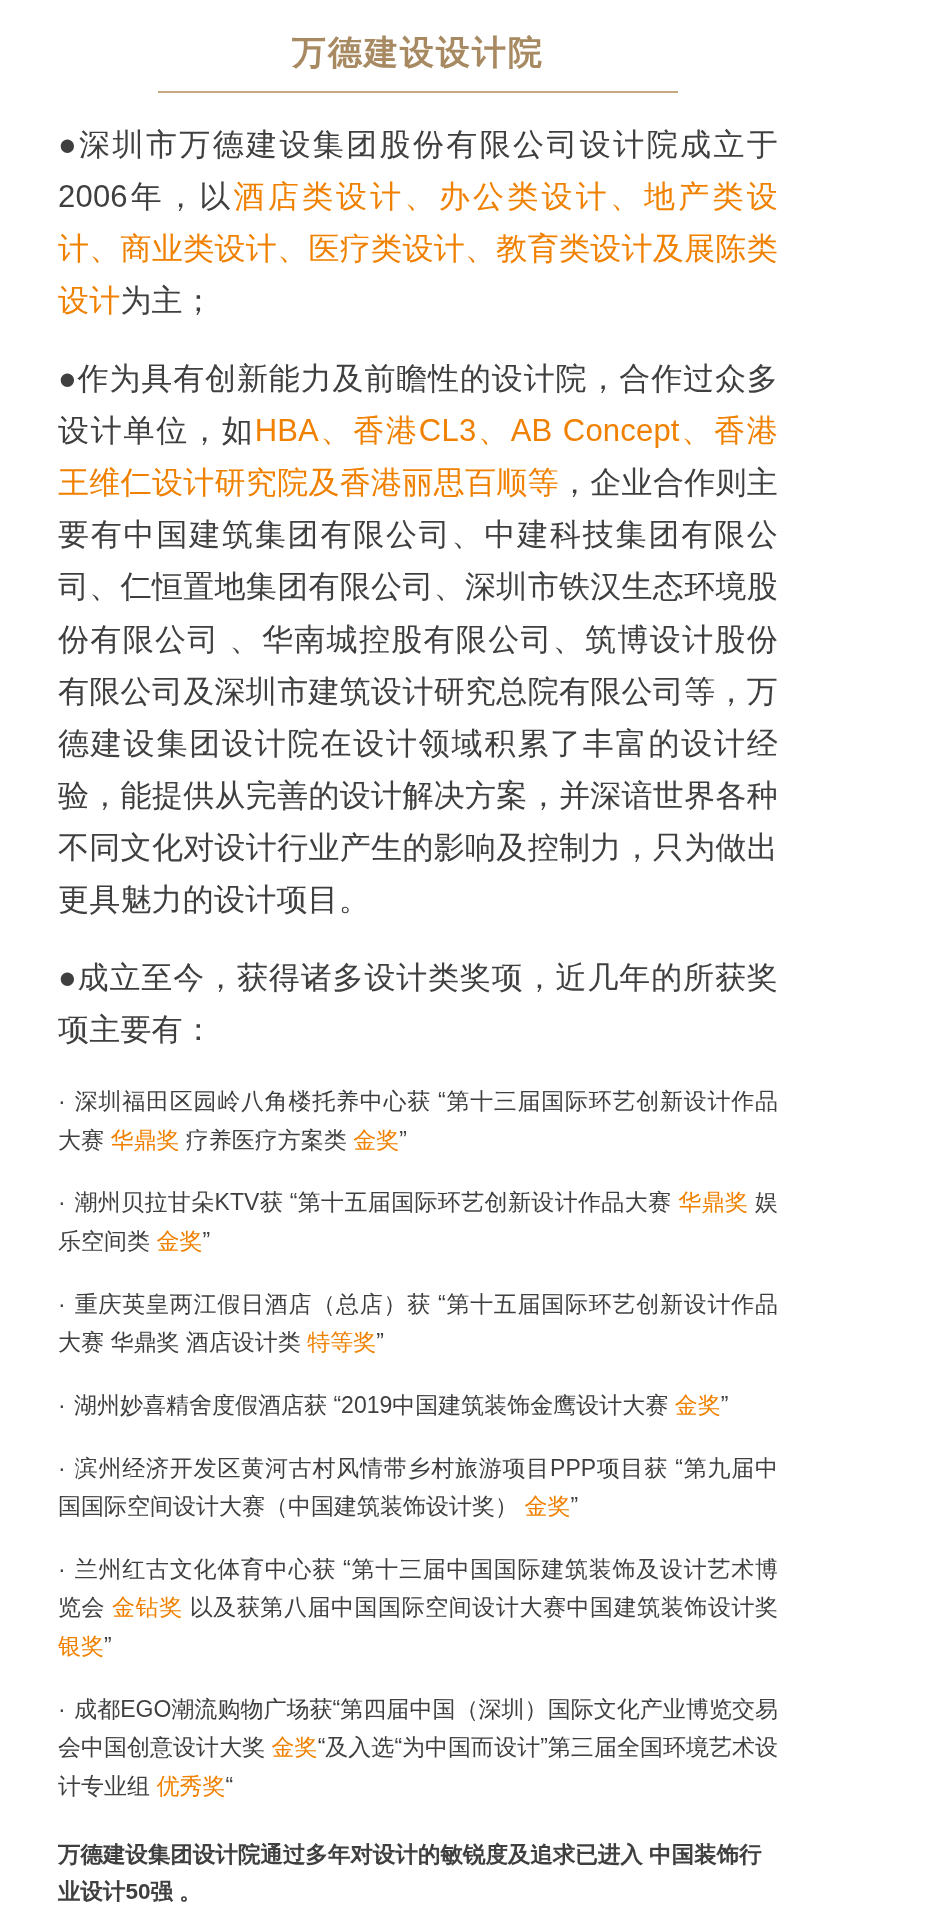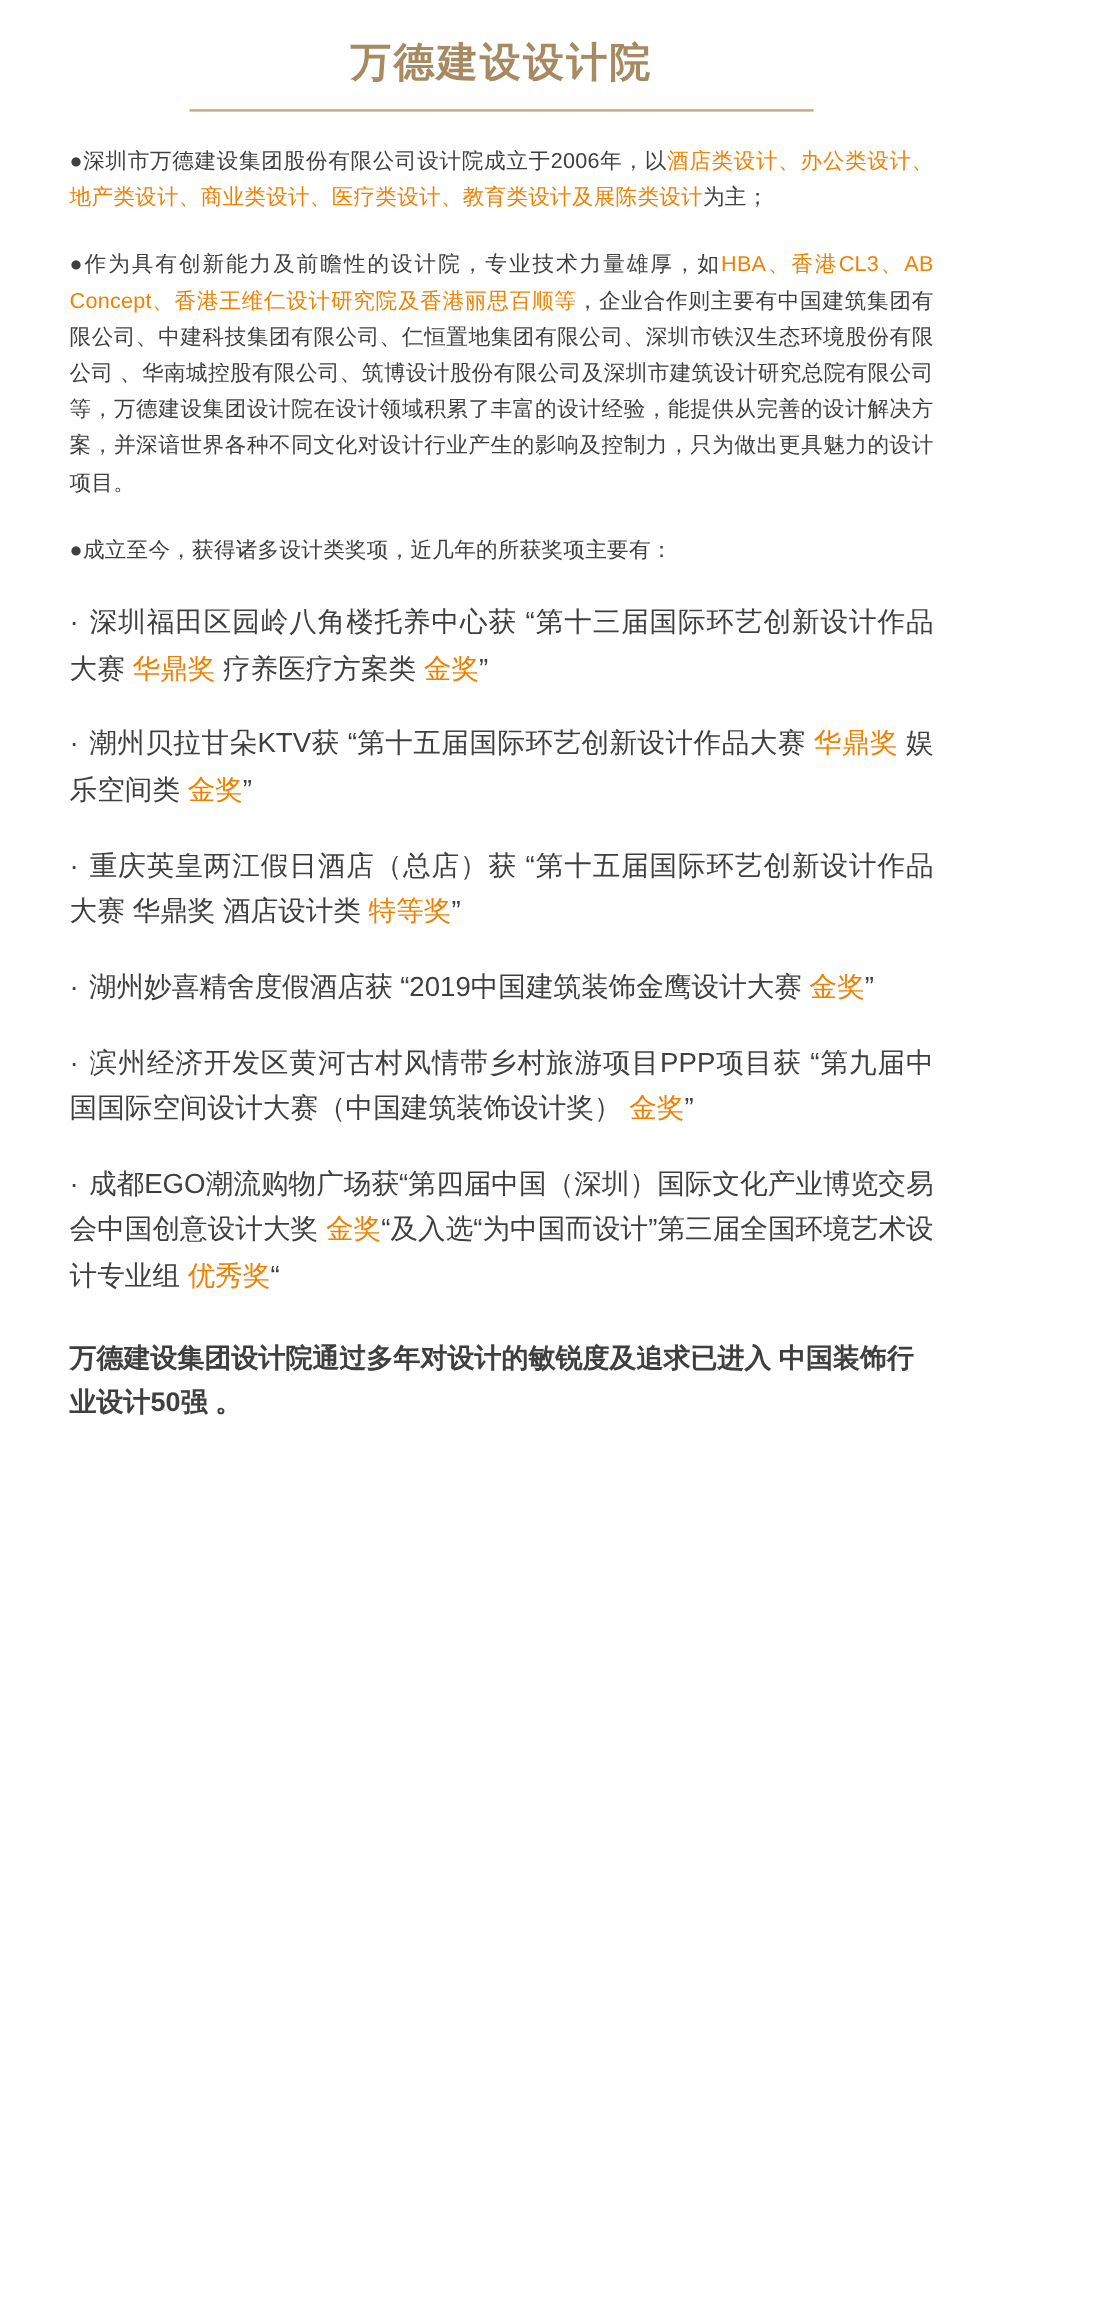--- a/index.html
+++ b/index.html
@@ -33,21 +33,21 @@
   .title-rule {
     width: 520px;
     height: 2px;
     background: #c6a882;
     margin: 18px auto 0 auto;
   }
   .body {
     margin-top: 26px;
   }
   p.para {
-    font-size: 18px;
+    font-size: 31px;
     line-height: 1.68;
     margin: 0 0 26px 0;
     text-align: justify;
     color: #3f3f3f;
     letter-spacing: 0.2px;
   }
   p.para:last-child {
     margin-bottom: 0;
   }
   .bullet {
@@ -85,32 +85,33 @@
   </div>
 
   <div class="body">
 
     <p class="para">
       <span class="bullet">●</span><span>深圳市万德建设集团股份有限公司设计院成立于2006年，以</span><span class="hl">酒店类设计、办公类设计、地产类设计、商业类设计、医疗类设计、教育类设计及展陈类设计</span><span>为主；</span>
     </p>
 
 
     <p class="para">
-      <span class="bullet">●</span><span>作为具有创新能力及前瞻性的设计院，专业技术力量雄厚，如</span><span class="hl">HBA、香港CL3、AB Concept、香港王维仁设计研究院及香港丽思百顺等</span><span>，企业合作则主要有中国建筑集团有限公司、中建科技集团有限公司、仁恒置地集团有限公司、深圳市铁汉生态环境股份有限公司 、华南城控股有限公司、筑博设计股份有限公司及深圳市建筑设计研究总院有限公司等，万德建设集团设计院在设计领域积累了丰富的设计经验，能提供从完善的设计解决方案，并深谙世界各种不同文化对设计行业产生的影响及控制力，只为做出更具魅力的设计项目。</span>
+      <span class="bullet">●</span><span>作为具有创新能力及前瞻性的设计院，合作过众多设计单位，如</span><span class="hl">HBA、香港CL3、AB Concept、香港王维仁设计研究院及香港丽思百顺等</span><span>，企业合作则主要有中国建筑集团有限公司、中建科技集团有限公司、仁恒置地集团有限公司、深圳市铁汉生态环境股份有限公司 、华南城控股有限公司、筑博设计股份有限公司及深圳市建筑设计研究总院有限公司等，万德建设集团设计院在设计领域积累了丰富的设计经验，能提供从完善的设计解决方案，并深谙世界各种不同文化对设计行业产生的影响及控制力，只为做出更具魅力的设计项目。</span>
     </p>
 
     <p class="para">
       <span class="bullet">●</span><span>成立至今，获得诸多设计类奖项，近几年的所获奖项主要有：</span>
     </p>
 
     <div id="awards-list">
         <p class="award-item"><span class="dot-lead">· </span><span>深圳福田区园岭八角楼托养中心获 “第十三届国际环艺创新设计作品大赛 </span><span class="hl">华鼎奖</span><span> 疗养医疗方案类 </span><span class="hl">金奖</span><span>”</span></p>
         <p class="award-item"><span class="dot-lead">· </span><span>潮州贝拉甘朵KTV获 “第十五届国际环艺创新设计作品大赛 </span><span class="hl">华鼎奖</span><span> 娱乐空间类 </span><span class="hl">金奖</span><span>”</span></p>
         <p class="award-item"><span class="dot-lead">· </span><span>重庆英皇两江假日酒店（总店）获 “第十五届国际环艺创新设计作品大赛 华鼎奖 酒店设计类 </span><span class="hl">特等奖</span><span>”</span></p>
         <p class="award-item"><span class="dot-lead">· </span><span>湖州妙喜精舍度假酒店获 “2019中国建筑装饰金鹰设计大赛 </span><span class="hl">金奖</span><span>”</span></p>
         <p class="award-item"><span class="dot-lead">· </span><span>滨州经济开发区黄河古村风情带乡村旅游项目PPP项目获 “第九届中国国际空间设计大赛（中国建筑装饰设计奖） </span><span class="hl">金奖</span><span>”</span></p>
+        <p class="award-item"><span class="dot-lead">· </span><span>兰州红古文化体育中心获 “第十三届中国国际建筑装饰及设计艺术博览会 </span><span class="hl">金钻奖</span><span> 以及获第八届中国国际空间设计大赛中国建筑装饰设计奖 </span><span class="hl">银奖</span><span>”</span></p>
         <p class="award-item"><span class="dot-lead">· </span><span>成都EGO潮流购物广场获“第四届中国（深圳）国际文化产业博览交易会中国创意设计大奖 </span><span class="hl">金奖</span><span>“及入选“为中国而设计”第三届全国环境艺术设计专业组 </span><span class="hl">优秀奖</span><span>“</span></p>
       </div>
 
     <p class="footer-para">万德建设集团设计院通过多年对设计的敏锐度及追求已进入 中国装饰行业设计50强 。</p>
 
   </div>
 </div>
 
 </body></html>

